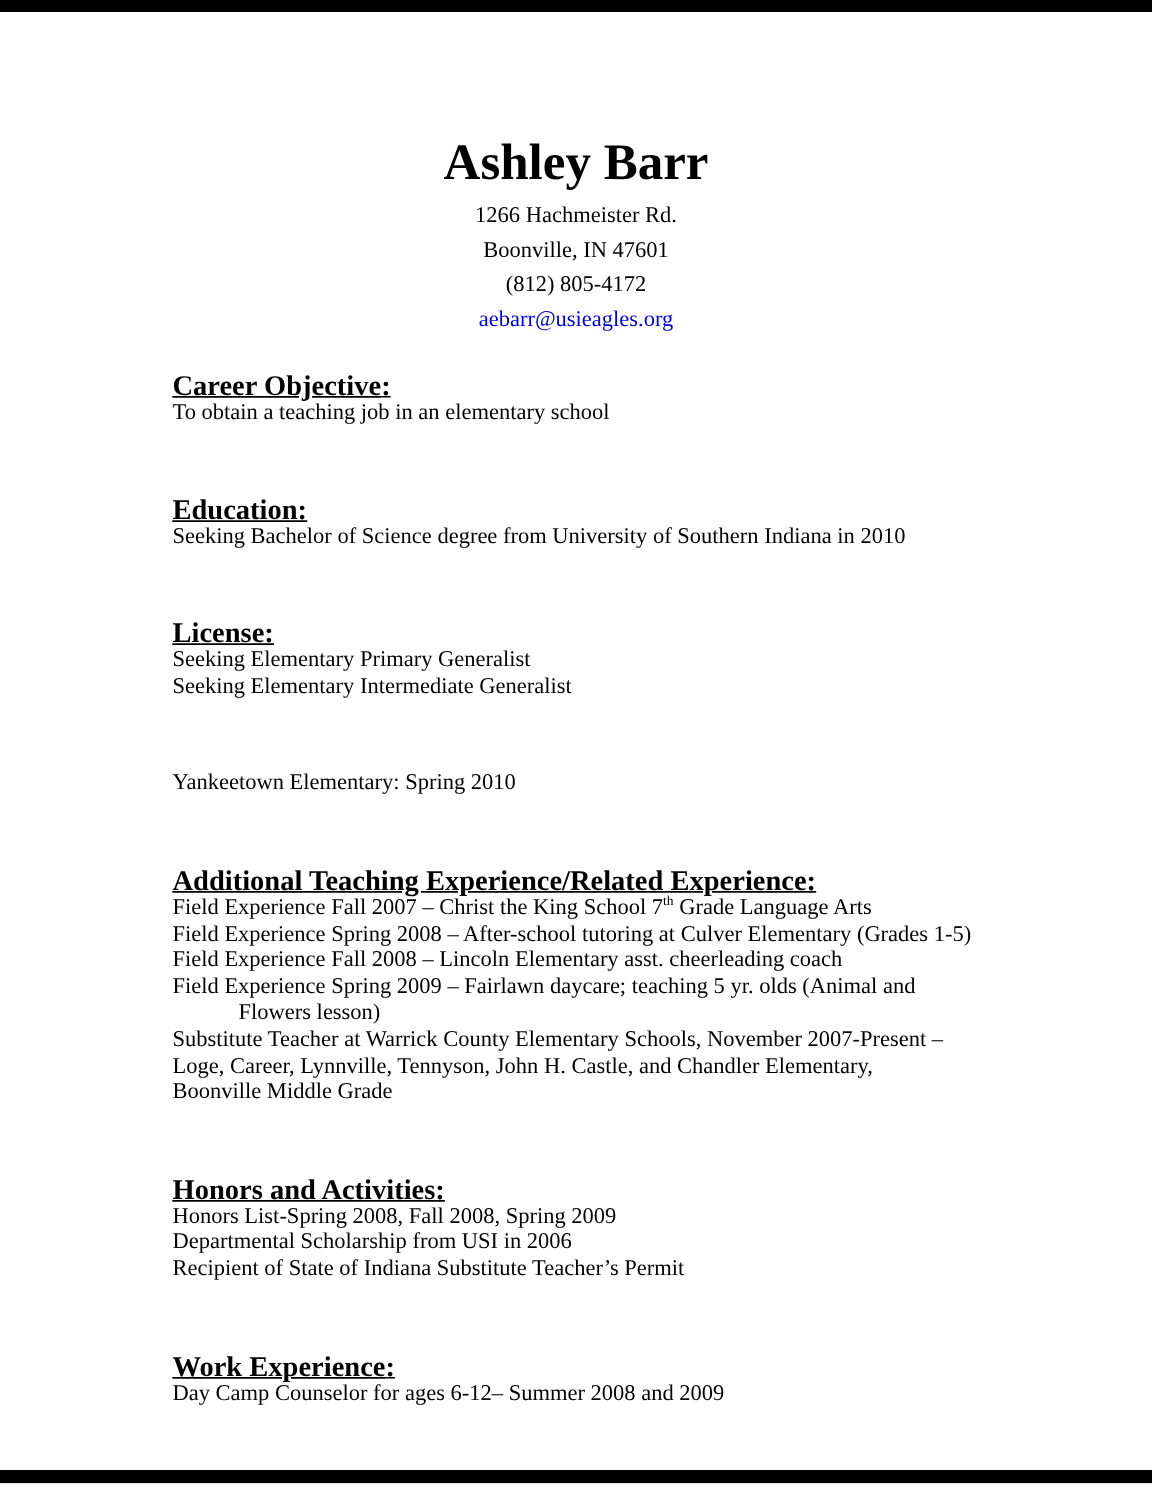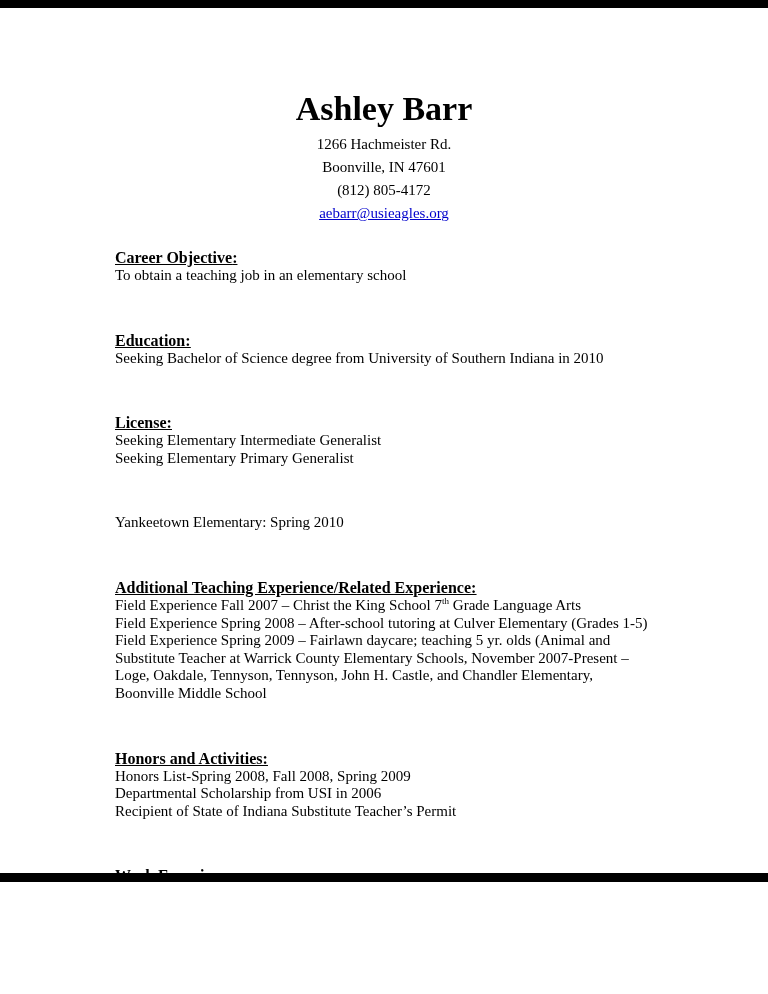--- a/index.html
+++ b/index.html
@@ -2,21 +2,21 @@
 <html><head>
 <meta charset="utf-8">
 <style>
   * { margin: 0; padding: 0; box-sizing: border-box; }
   html, body { background: #ffffff; }
   body { font-family: "Liberation Serif", serif; color: #000000; }
 
   .viewport {
     position: relative;
     width: 768px;
-    height: 882px;
+    height: 989px;
     margin: 0 auto;
     background: #ffffff;
     overflow: hidden;
   }
 
   .letterbox {
     position: absolute;
     left: 0;
     width: 100%;
     background: #000000;
@@ -35,27 +35,27 @@
   }
 
   .header-block { text-align: center; margin-right: 15px; }
   .resume-name {
     font-size: 34px;
     font-weight: bold;
     line-height: 1.12;
     margin-bottom: 5px;
   }
   .contact-line { font-size: 15px; line-height: 23px; }
-  .email-link { text-decoration: underline; cursor: pointer; }
+  .email-link { cursor: pointer; }
 
   .section { margin-top: 47px; }
   .section.first { margin-top: 24px; }
 
   .section-heading {
-    font-size: 16px;
+    font-size: 19px;
     font-weight: bold;
     line-height: 18px;
     text-decoration: underline;
   }
   .section-heading .underlined { text-decoration: underline; }
 
   .line { font-size: 15px; line-height: 17.6px; }
   .line.indented { padding-left: 44px; }
 
   sup { font-size: 9px; vertical-align: super; line-height: 0; }
@@ -83,45 +83,48 @@
       <p class="line">To obtain a teaching job in an elementary school</p>
     </div>
 
     <div class="section">
       <div class="section-heading"><span class="underlined">Education:</span></div>
       <p class="line">Seeking Bachelor of Science degree from University of Southern Indiana in 2010</p>
     </div>
 
     <div class="section">
       <div class="section-heading"><span class="underlined">License:</span></div>
+      <p class="line">Seeking Elementary Primary Generalist</p>
       <p class="line">Seeking Elementary Intermediate Generalist</p>
-      <p class="line">Seeking Elementary Primary Generalist</p>
     </div>
 
     <div class="section">
       <p class="line">Yankeetown Elementary: Spring 2010</p>
     </div>
 
     <div class="section">
       <div class="section-heading"><span class="underlined">Additional Teaching Experience/Related Experience:</span></div>
       <p class="line"><span>Field Experience Fall 2007 – Christ the King School 7</span><sup>th</sup><span> Grade Language Arts</span></p>
       <p class="line">Field Experience Spring 2008 – After-school tutoring at Culver Elementary (Grades 1-5)</p>
+      <p class="line">Field Experience Fall 2008 – Lincoln Elementary asst. cheerleading coach</p>
       <p class="line">Field Experience Spring 2009 – Fairlawn daycare; teaching 5 yr. olds (Animal and</p>
+      <p class="line indented">Flowers lesson)</p>
       <p class="line">Substitute Teacher at Warrick County Elementary Schools, November 2007-Present –</p>
-      <p class="line">Loge, Oakdale, Tennyson, Tennyson, John H. Castle, and Chandler Elementary,</p>
-      <p class="line">Boonville Middle School</p>
+      <p class="line">Loge, Career, Lynnville, Tennyson, John H. Castle, and Chandler Elementary,</p>
+      <p class="line">Boonville Middle Grade</p>
     </div>
 
     <div class="section">
       <div class="section-heading"><span class="underlined">Honors and Activities:</span></div>
       <p class="line">Honors List-Spring 2008, Fall 2008, Spring 2009</p>
       <p class="line">Departmental Scholarship from USI in 2006</p>
       <p class="line">Recipient of State of Indiana Substitute Teacher’s Permit</p>
     </div>
 
     <div class="section">
       <div class="section-heading"><span class="underlined">Work Experience</span><span>:</span></div>
+      <p class="line">Day Camp Counselor for ages 6-12– Summer 2008 and 2009</p>
     </div>
 
   </div>
 
   <div class="letterbox bottom"></div>
 </div>
 
 </body></html>

